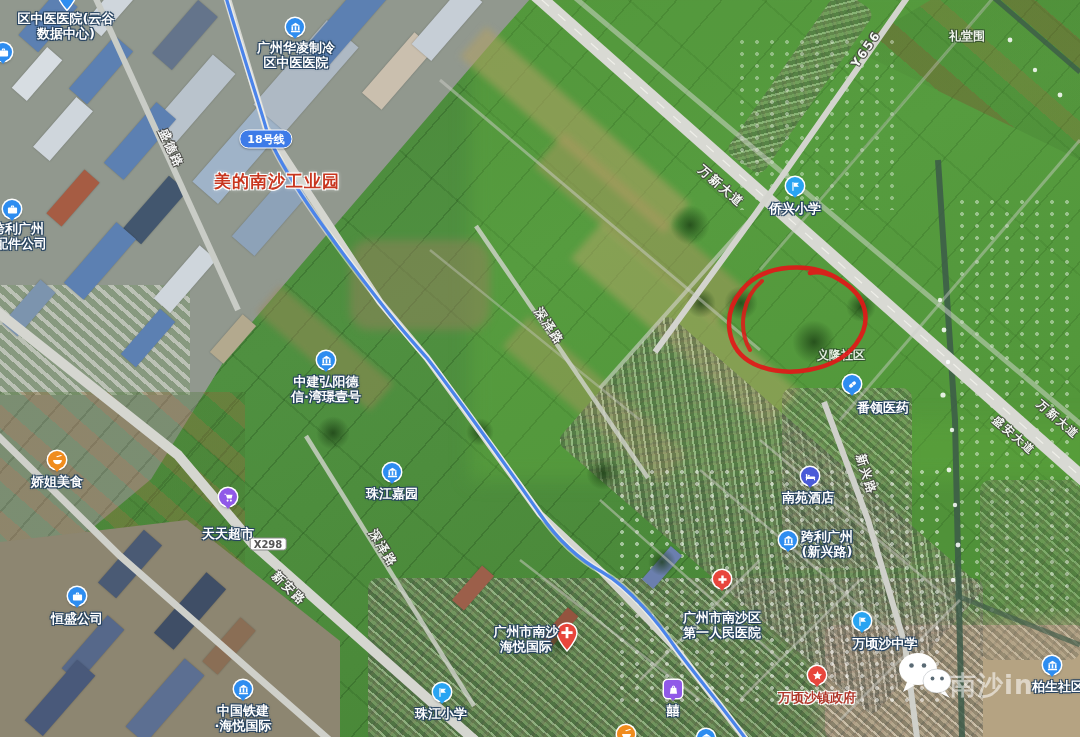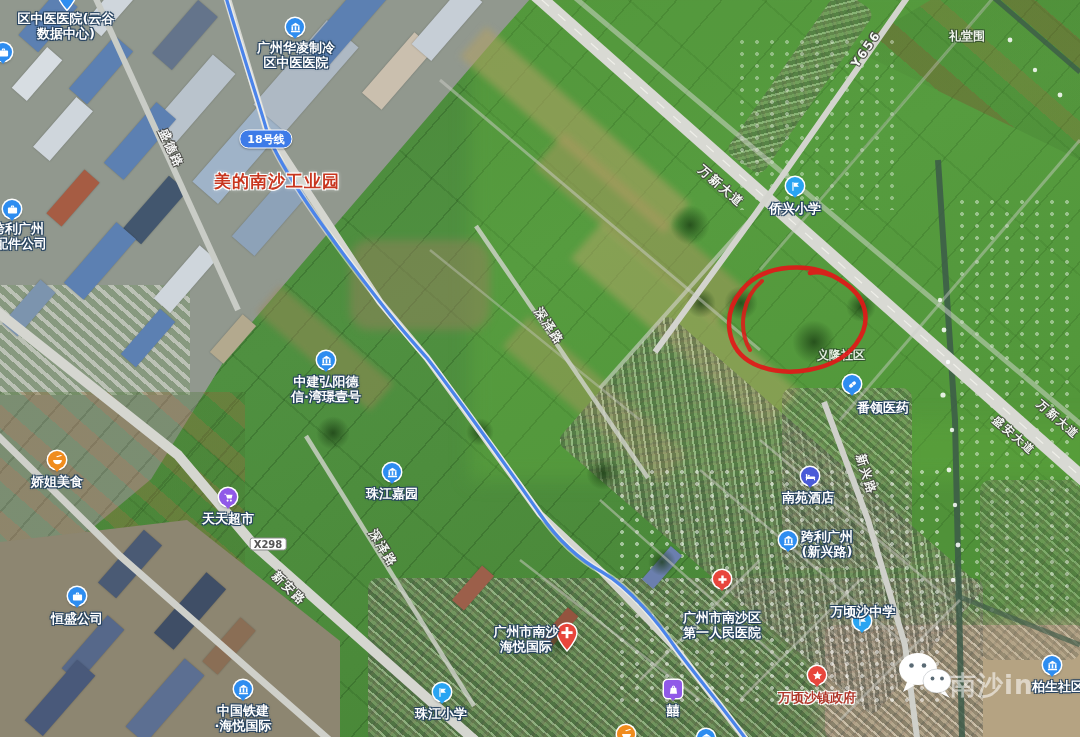--- a/index.html
+++ b/index.html
@@ -382,21 +382,21 @@
     <div class="lbl">娇姐美食</div>
   </div>
 
   <div class="poi" style="left:228px;top:497px;">
     <div class="poi-dot" style="color:#9059E8;">
         <svg>
           <use href="#i-cart"></use>
         </svg>
       </div>
   </div>
-  <div class="lblk" style="left:228px;top:511px;">
+  <div class="lblk" style="left:228px;top:526px;">
     <div class="lbl">天天超市</div>
   </div>
 
   <div class="poi" style="left:77px;top:596px;">
     <div class="poi-dot" style="color:#2E8DF0;">
         <svg>
           <use href="#i-briefcase"></use>
         </svg>
       </div>
   </div>
@@ -448,21 +448,21 @@
       <div class="lbl">(新兴路)</div>
   </div>
 
   <div class="poi" style="left:862px;top:621px;">
     <div class="poi-dot" style="color:#29A4F2;">
         <svg>
           <use href="#i-flag"></use>
         </svg>
       </div>
   </div>
-  <div class="lblk" style="left:863px;top:604px;">
+  <div class="lblk" style="left:863px;top:636px;padding-left:44px;">
     <div class="lbl">万顷沙中学</div>
   </div>
 
   <div class="poi" style="left:817px;top:675px;">
     <div class="poi-dot" style="color:#E8463C;">
         <svg>
           <use href="#i-star"></use>
         </svg>
       </div>
   </div>

